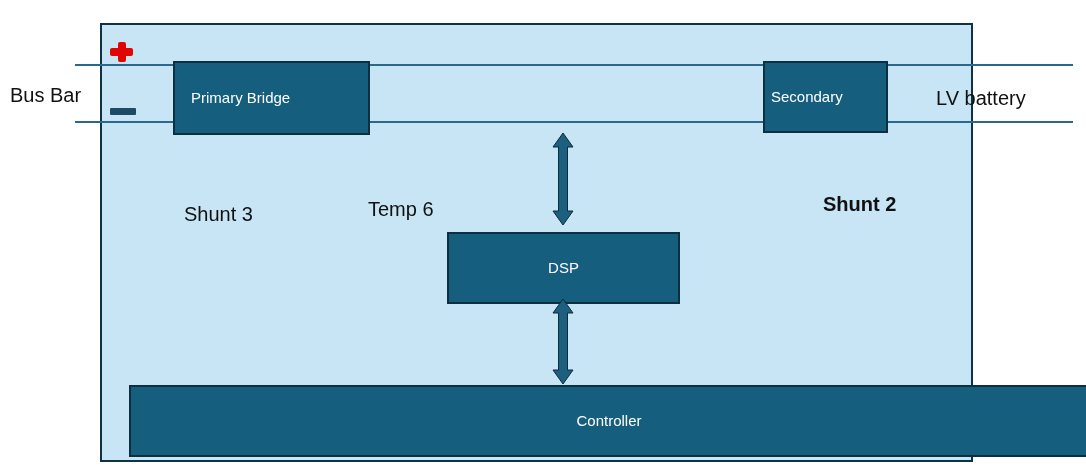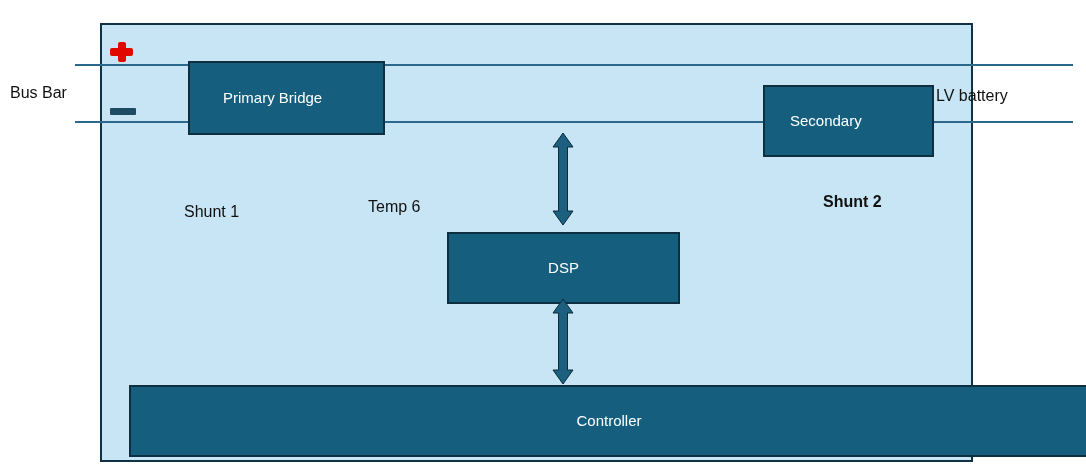--- a/index.html
+++ b/index.html
@@ -47,31 +47,31 @@
     font-size: 15px;
     z-index: 3;
     box-sizing: border-box;
     display: flex;
     flex-direction: column;
     justify-content: center;
   }
   .block.centered { align-items: center; text-align: center; }
   .block .line { line-height: 1.38; }
 
-  .primary-box   { left: 188px; top: 61px;  width: 197px; height: 74px; padding-left: 33px; }
+  .primary-box   { left: 173px; top: 61px;  width: 197px; height: 74px; padding-left: 16px; }
   .transformer-box { left: 485px; top: 61px; width: 155px; height: 71px; letter-spacing: .3px; }
-  .secondary-box { left: 763px; top: 61px;  width: 171px; height: 72px; padding-left: 25px; margin-top: 24px; }
+  .secondary-box { left: 763px; top: 61px;  width: 125px; height: 72px; padding-left: 6px; }
   .dsp-box       { left: 447px; top: 232px; width: 233px; height: 72px; }
   .controller-box{ left: 129px; top: 385px; width: 960px; height: 72px; justify-content: center; }
 
   
   .ext-label, .sensor-label {
     position: absolute;
     color: #111111;
-    font-size: 16px;
+    font-size: 20px;
     z-index: 3;
     white-space: nowrap;
   }
   .busbar-label   { left: 10px;  top: 84px; }
   .lvbatt-label   { left: 936px; top: 87px; }
   .shunt1-label   { left: 184px; top: 203px; }
   .temp1-label    { left: 368px; top: 198px; }
   .shunt2-label   { left: 823px; top: 193px; font-weight: bold; }
 
   
@@ -146,21 +146,21 @@
   </div>
 
   <div class="block centered dsp-box">
     <span class="line">DSP</span>
   </div>
 
   <div class="block centered controller-box">
     <span class="line">Controller</span>
   </div>
 
-  <div class="sensor-label shunt1-label">Shunt 1</div>
+  <div class="sensor-label shunt1-label">Shunt 3</div>
   <div class="sensor-label temp1-label">Temp 6</div>
   <div class="sensor-label shunt2-label">Shunt 2</div>
 
   <span class="arrow arrow-1">
     <svg width="24" height="94" viewBox="0 0 24 94">
       <polygon points="12,1 2,15 7.5,15 7.5,79 2,79 12,93 22,79 16.5,79 16.5,15 22,15"></polygon>
     </svg>
   </span>
   <span class="arrow arrow-2">
     <svg width="24" height="87" viewBox="0 0 24 87">

